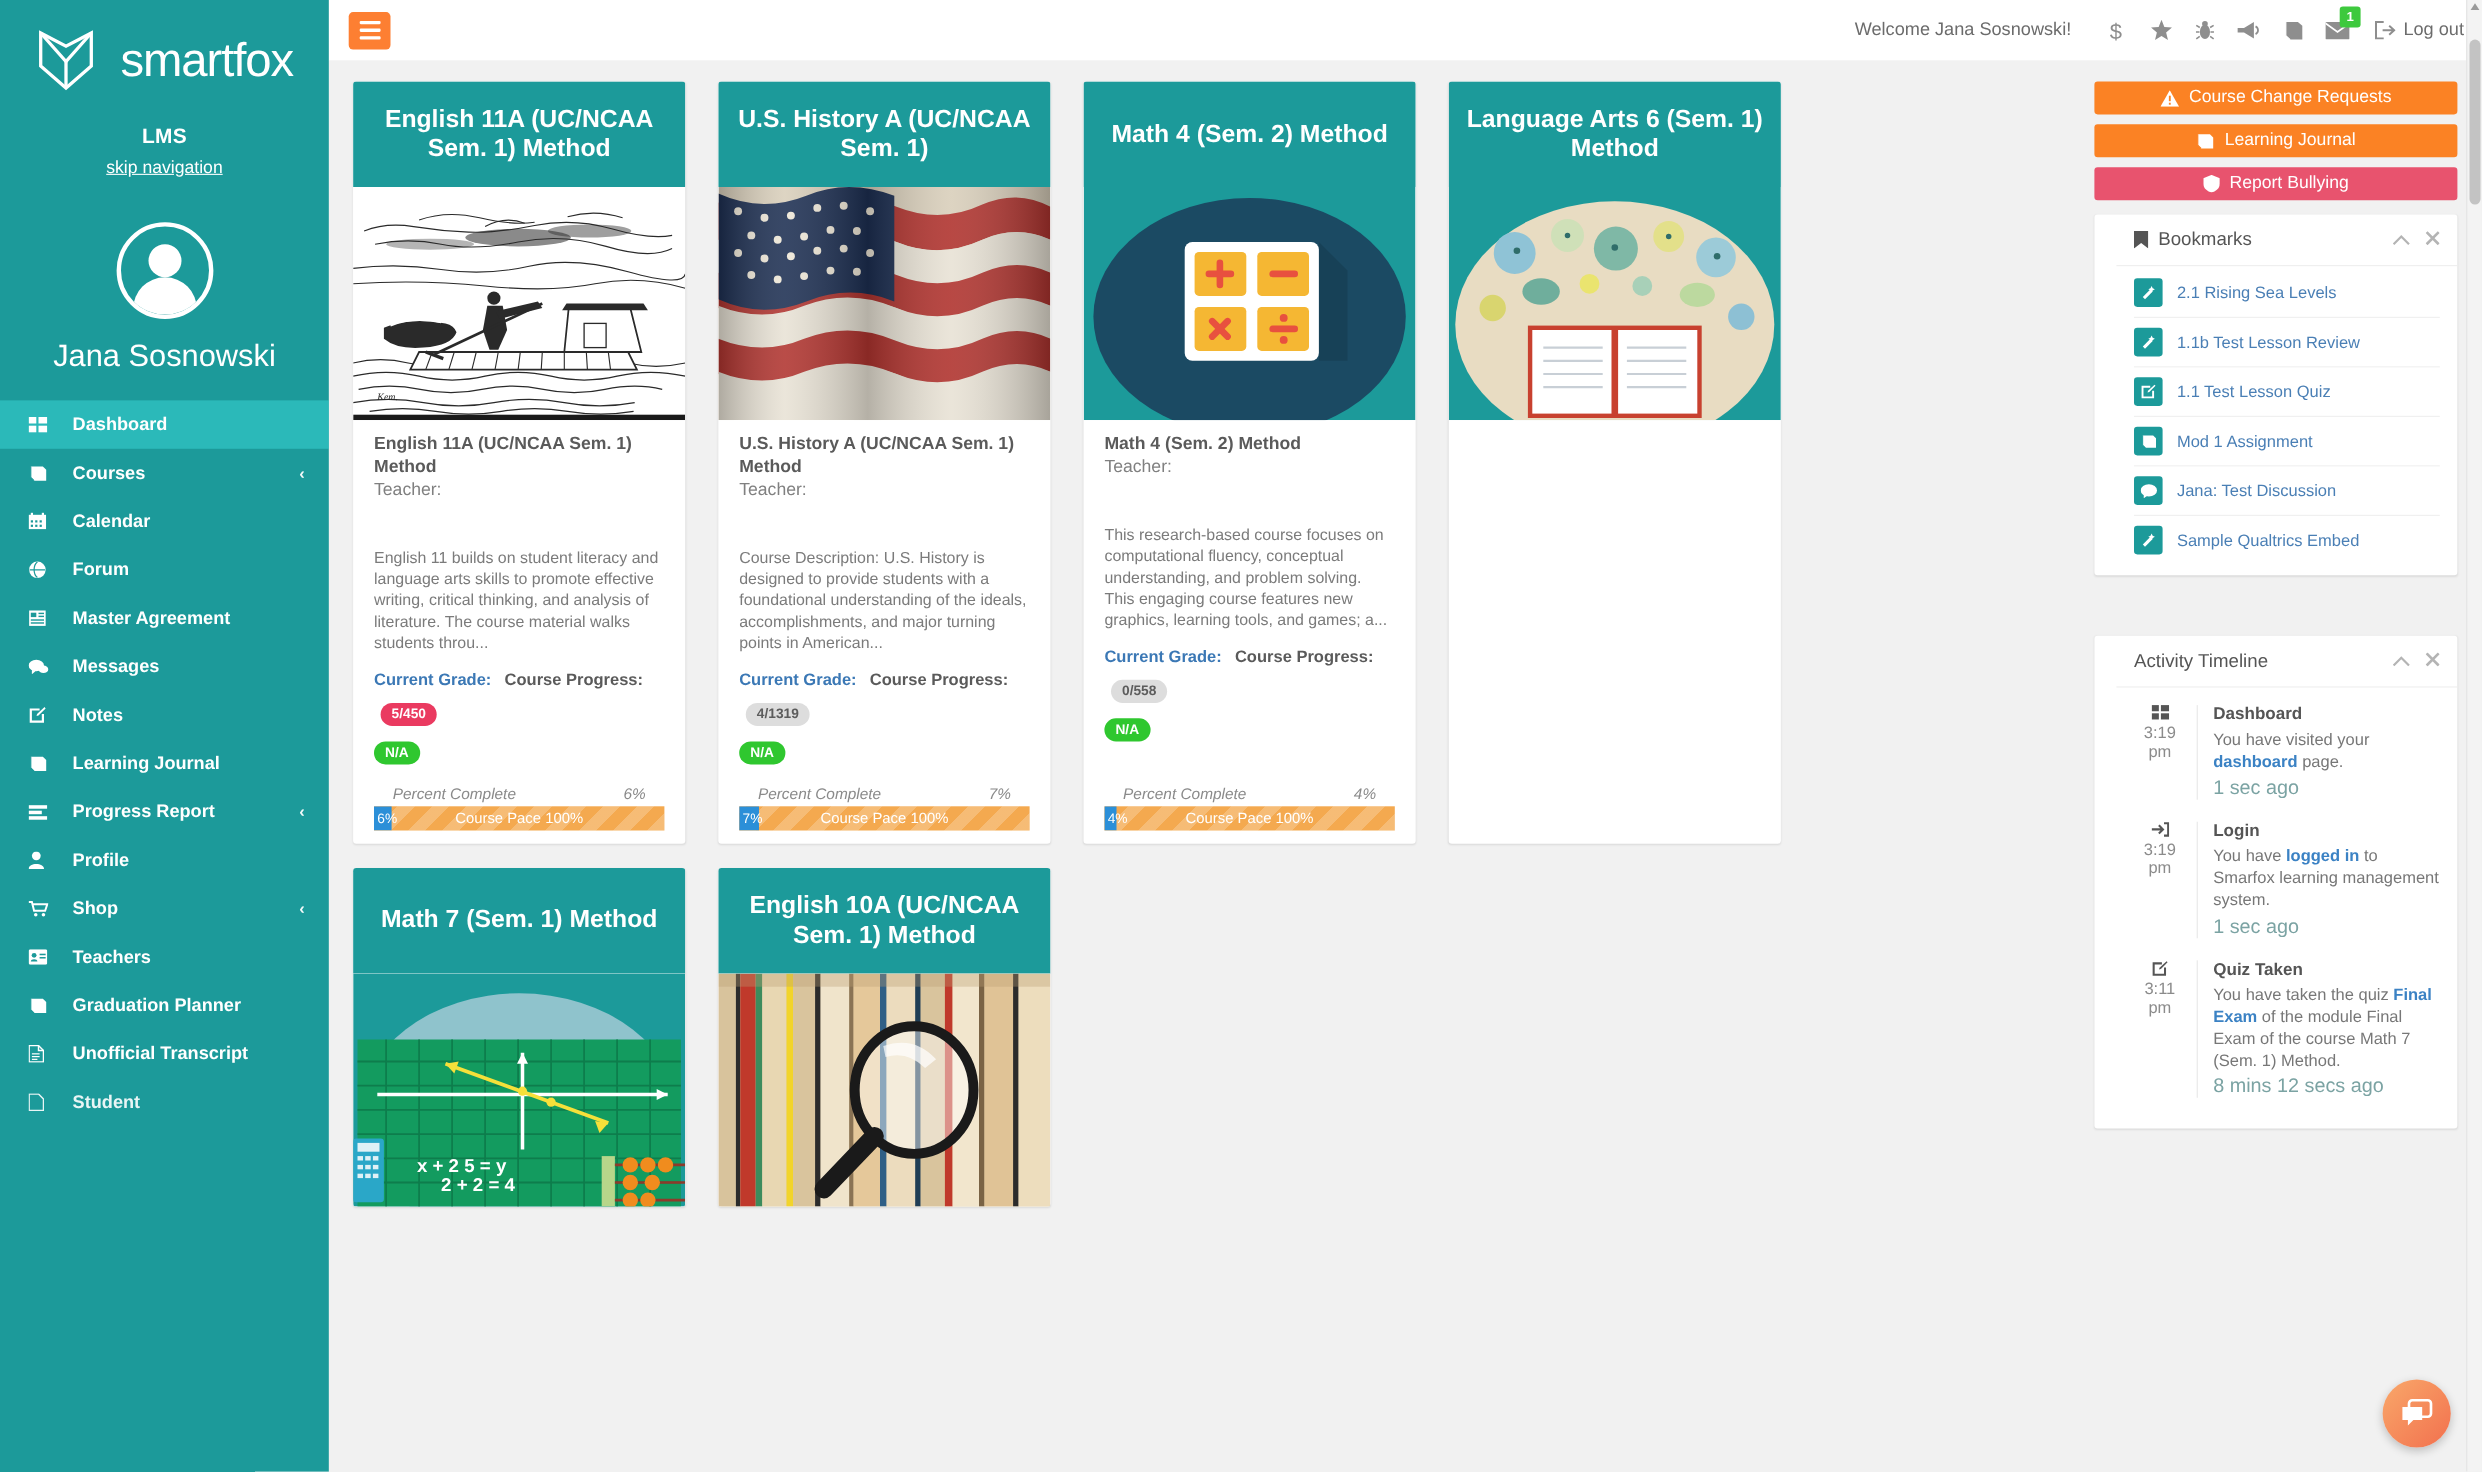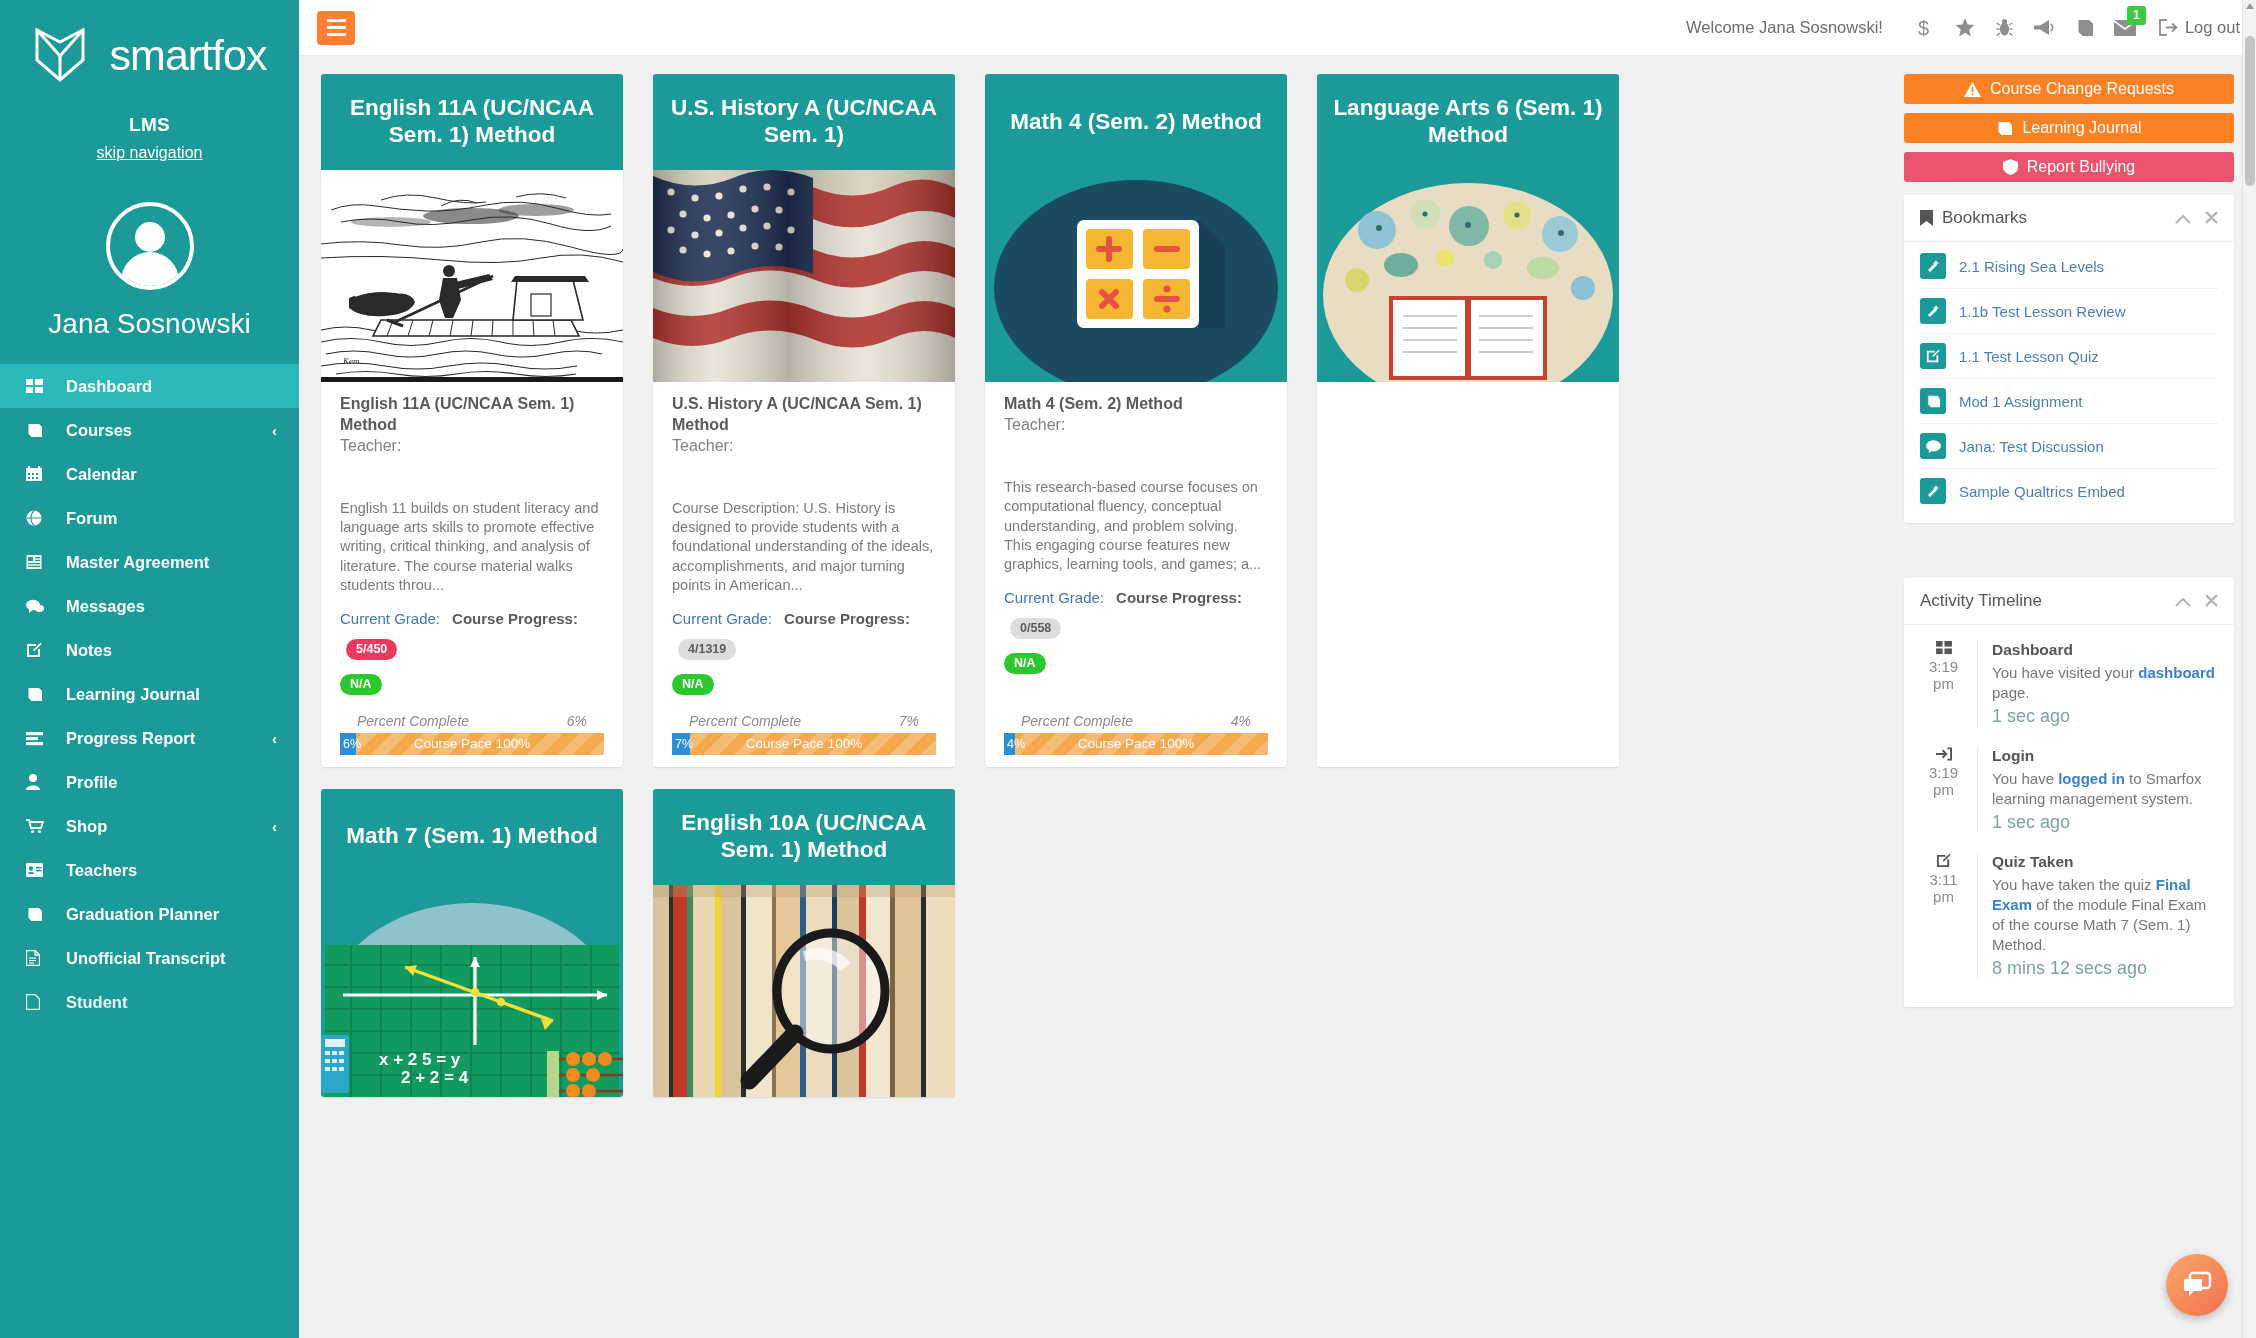--- a/index.html
+++ b/index.html
@@ -149,21 +149,21 @@
   .card-title { font-size: 16px; font-weight: 700; color: #5a5a5a; line-height: 1.3; }
   .card-teacher { font-size: 16px; color: #808080; margin-top: 1px; }
   .card-desc {
     font-size: 14.5px; color: #7b7b7b; line-height: 1.34;
     margin-top: 44px;
   }
   .card-stats {
     display: flex; align-items: flex-start; gap: 12px;
     margin-top: 14px; flex-wrap: wrap;
   }
-  .stat-grade-label { font-size: 15px; font-weight: 400; color: #3b78b5; }
+  .stat-grade-label { font-size: 15px; font-weight: 700; color: #3b78b5; }
   .stat-progress-label { font-size: 15px; font-weight: 700; color: #5a5a5a; }
   .pill {
     display: inline-block; border-radius: 11px;
     font-size: 12.5px; font-weight: 700; color: #fff;
     padding: 3px 10px; line-height: 1.2; margin-left: 6px;
   }
   .pill-green { background: #2fc72f; }
   .pill-red { background: #ea3a60; }
   .pill-gray { background: #dddddd; color: #5c5c5c; }
   .grade-row { width: 100%; margin-top: 2px; }
@@ -199,20 +199,21 @@
     color: #fff; font-size: 16px; font-weight: 400;
     margin-bottom: 9px; cursor: pointer;
     font-family: "Liberation Sans", sans-serif;
   }
   .btn-orange { background: #fb8224; }
   .btn-pink { background: #e8536e; }
   .panel {
     background: #fff; border-radius: 3px;
     box-shadow: 0 1px 2px rgba(0,0,0,.09);
     margin-top: 13px;
+    padding-left: 20px;
   }
   .panel-head {
     display: flex; align-items: center;
     padding: 13px 16px; border-bottom: 1px solid #eeeeee;
   }
   .panel-title {
     font-size: 17px; color: #555555; font-weight: 400;
     display: flex; align-items: center; gap: 9px;
   }
   .panel-actions { margin-left: auto; display: flex; align-items: center; gap: 14px; color: #b4b4b4; }

